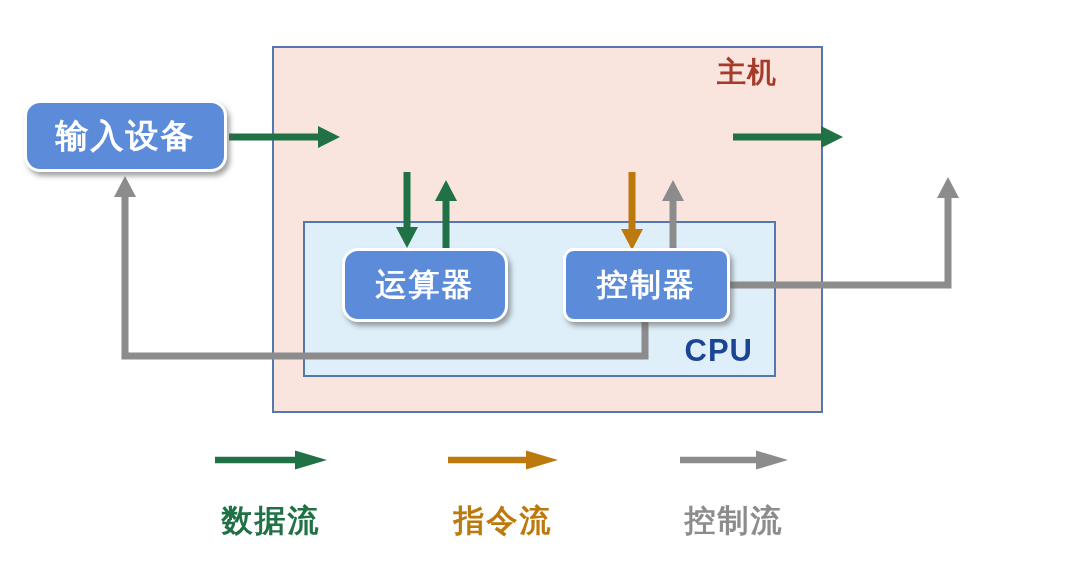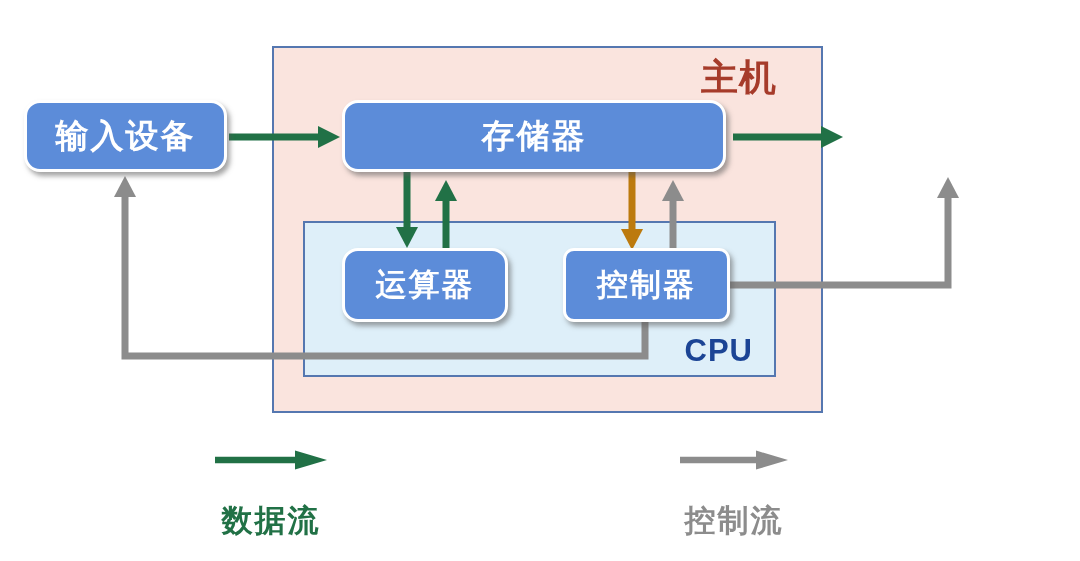--- a/index.html
+++ b/index.html
@@ -7,21 +7,21 @@
   .canvas { position:relative; width:1080px; height:561px; background:#ffffff; overflow:hidden; }
 
   
   .host-box {
     position:absolute; left:272px; top:46px; width:551px; height:367px;
     background:var(--host-fill); border:2px solid var(--host-border);
     box-sizing:border-box;
   }
   .host-label {
     position:absolute; top:5px; right:44px;
-    font-size:37px; font-weight:bold; color:var(--host-label); letter-spacing:1px;
+    font-size:29px; font-weight:bold; color:var(--host-label); letter-spacing:1px;
   }
   .cpu-box {
     position:absolute; left:303px; top:221px; width:473px; height:156px;
     background:var(--cpu-fill); border:2px solid var(--cpu-border);
     box-sizing:border-box;
   }
   .cpu-label {
     position:absolute; bottom:6px; right:21px;
     font-size:31px; font-weight:bold; color:var(--cpu-label); letter-spacing:1px;
   }
@@ -116,37 +116,41 @@
 
     <g>
       <polyline class="ln stroke-ctrl" points="645,320 645,356 125,356 125,195"></polyline>
       <polygon class="fill-ctrl" points="125,176 114,197 136,197"></polygon>
     </g>
   </svg>
 
   <div class="node big node-input">
     <span>输入设备</span>
   </div>
-  <div class="node big node-memory">
-    <span>存储器</span>
-  </div>
   <div class="node mid node-alu">
     <span>运算器</span>
   </div>
   <div class="node mid node-cu">
     <span>控制器</span>
   </div>
 
   <div class="legend-item legend-data">
     <svg width="112" height="20" viewBox="0 0 112 20">
       <line class="stroke-data" x1="0" y1="10" x2="81" y2="10" style="stroke-width:6.5"></line>
       <polygon class="fill-data" points="112,10 80,0.5 80,19.5"></polygon>
     </svg>
     <div class="legend-label">数据流</div>
   </div>
+  <div class="legend-item legend-instr">
+    <svg width="110" height="20" viewBox="0 0 110 20">
+      <line class="stroke-instr" x1="0" y1="10" x2="79" y2="10" style="stroke-width:6.5"></line>
+      <polygon class="fill-instr" points="110,10 78,0.5 78,19.5"></polygon>
+    </svg>
+    <div class="legend-label">指令流</div>
+  </div>
   <div class="legend-item legend-ctrl">
     <svg width="108" height="20" viewBox="0 0 108 20">
       <line class="stroke-ctrl" x1="0" y1="10" x2="77" y2="10" style="stroke-width:6.5"></line>
       <polygon class="fill-ctrl" points="108,10 76,0.5 76,19.5"></polygon>
     </svg>
     <div class="legend-label">控制流</div>
   </div>
 
 </div>
 

